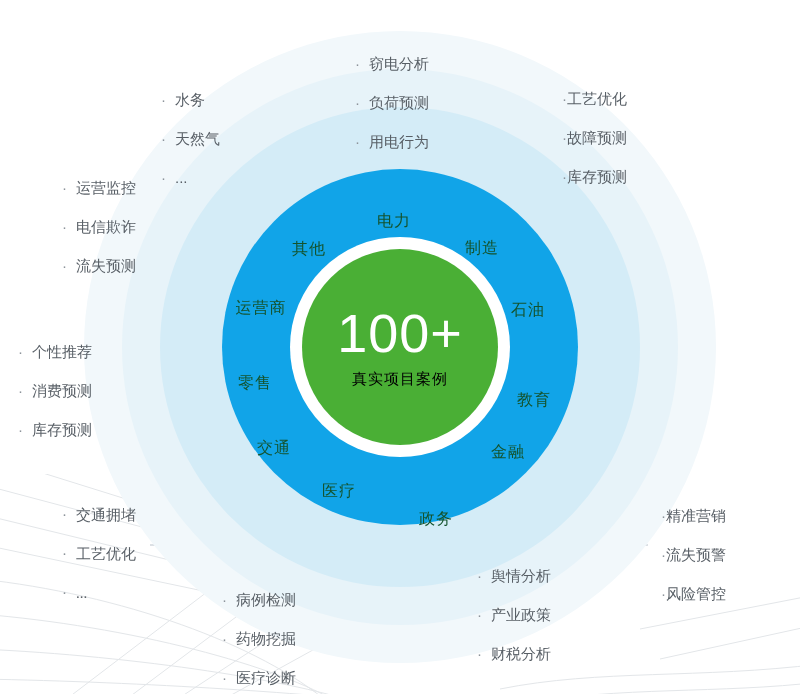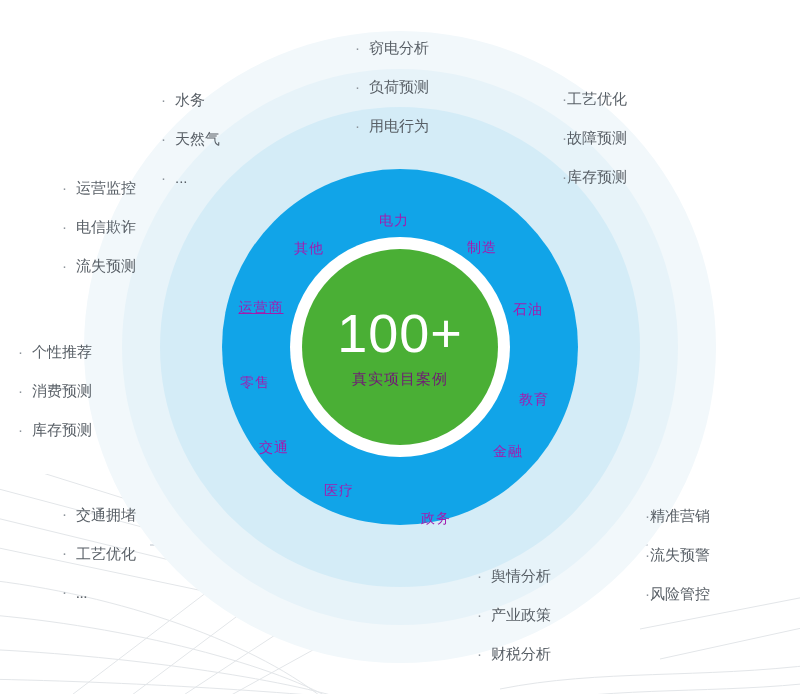--- a/index.html
+++ b/index.html
@@ -66,31 +66,31 @@
     justify-content: center;
   }
   #core-number {
     color: #ffffff;
     font-size: 54px;
     font-weight: 300;
     line-height: 1;
     letter-spacing: 1px;
   }
   #core-caption {
-    color: #701a75;
+    color: #000000;
     font-size: 15px;
     margin-top: 10px;
     letter-spacing: 1px;
   }
 
   
   .sector-label {
     position: absolute;
-    color: #a21caf;
-    font-size: 14px;
+    color: #14532d;
+    font-size: 16px;
     white-space: nowrap;
     transform: translate(-50%, -50%);
     letter-spacing: 1px;
   }
 
   
   .group {
     position: absolute;
     white-space: nowrap;
   }
@@ -172,30 +172,30 @@
   <div class="ring" id="ring-main"></div>
   <div class="ring" id="ring-white"></div>
   <div class="ring" id="core-circle">
     <div id="core-number">100+</div>
     <div id="core-caption">真实项目案例</div>
   </div>
 
   <div class="sector-label" style="left:394px; top:221px;">电力</div>
   <div class="sector-label" style="left:309px; top:249px;">其他</div>
   <div class="sector-label" style="left:482px; top:248px;">制造</div>
-  <div class="sector-label" style="left:261px; top:308px;text-decoration:underline;">运营商</div>
+  <div class="sector-label" style="left:261px; top:308px;">运营商</div>
   <div class="sector-label" style="left:528px; top:310px;">石油</div>
   <div class="sector-label" style="left:255px; top:383px;">零售</div>
   <div class="sector-label" style="left:534px; top:384px;margin-top:16px;">教育</div>
   <div class="sector-label" style="left:274px; top:448px;">交通</div>
   <div class="sector-label" style="left:508px; top:452px;">金融</div>
   <div class="sector-label" style="left:339px; top:491px;">医疗</div>
   <div class="sector-label" style="left:436px; top:491px;margin-top:28px;">政务</div>
 
-  <div class="group" style="left:355px; top:40px;">
+  <div class="group" style="left:355px; top:56px;">
     <div class="item"><span class="bullet">·</span><span>窃电分析</span></div>
     <div class="item"><span class="bullet">·</span><span>负荷预测</span></div>
     <div class="item"><span class="bullet">·</span><span>用电行为</span></div>
   </div>
 
   <div class="group" style="left:161px; top:92px;">
     <div class="item"><span class="bullet">·</span><span>水务</span></div>
     <div class="item"><span class="bullet">·</span><span>天然气</span></div>
     <div class="item"><span class="bullet">·</span><span>...</span></div>
   </div>
@@ -219,26 +219,31 @@
     <div class="item"><span class="bullet">·</span><span>库存预测</span></div>
   </div>
 
 
   <div class="group" style="left:62px; top:508px;font-family:Liberation Serif, serif;">
     <div class="item"><span class="bullet">·</span><span>交通拥堵</span></div>
     <div class="item"><span class="bullet">·</span><span>工艺优化</span></div>
     <div class="item"><span class="bullet">·</span><span>...</span></div>
   </div>
 
-  <div class="group align-right" style="left:636px; top:508px;">
+  <div class="group align-right" style="left:652px; top:508px;">
     <div class="item"><span class="bullet">·</span><span>精准营销</span></div>
     <div class="item"><span class="bullet">·</span><span>流失预警</span></div>
     <div class="item"><span class="bullet">·</span><span>风险管控</span></div>
   </div>
 
+  <div class="group" style="left:222px; top:592px;">
+    <div class="item"><span class="bullet">·</span><span>病例检测</span></div>
+    <div class="item"><span class="bullet">·</span><span>药物挖掘</span></div>
+    <div class="item"><span class="bullet">·</span><span>医疗诊断</span></div>
+  </div>
 
   <div class="group" style="left:477px; top:568px;">
     <div class="item"><span class="bullet">·</span><span>舆情分析</span></div>
     <div class="item"><span class="bullet">·</span><span>产业政策</span></div>
     <div class="item"><span class="bullet">·</span><span>财税分析</span></div>
   </div>
 
 </div>
 
 </body></html>

